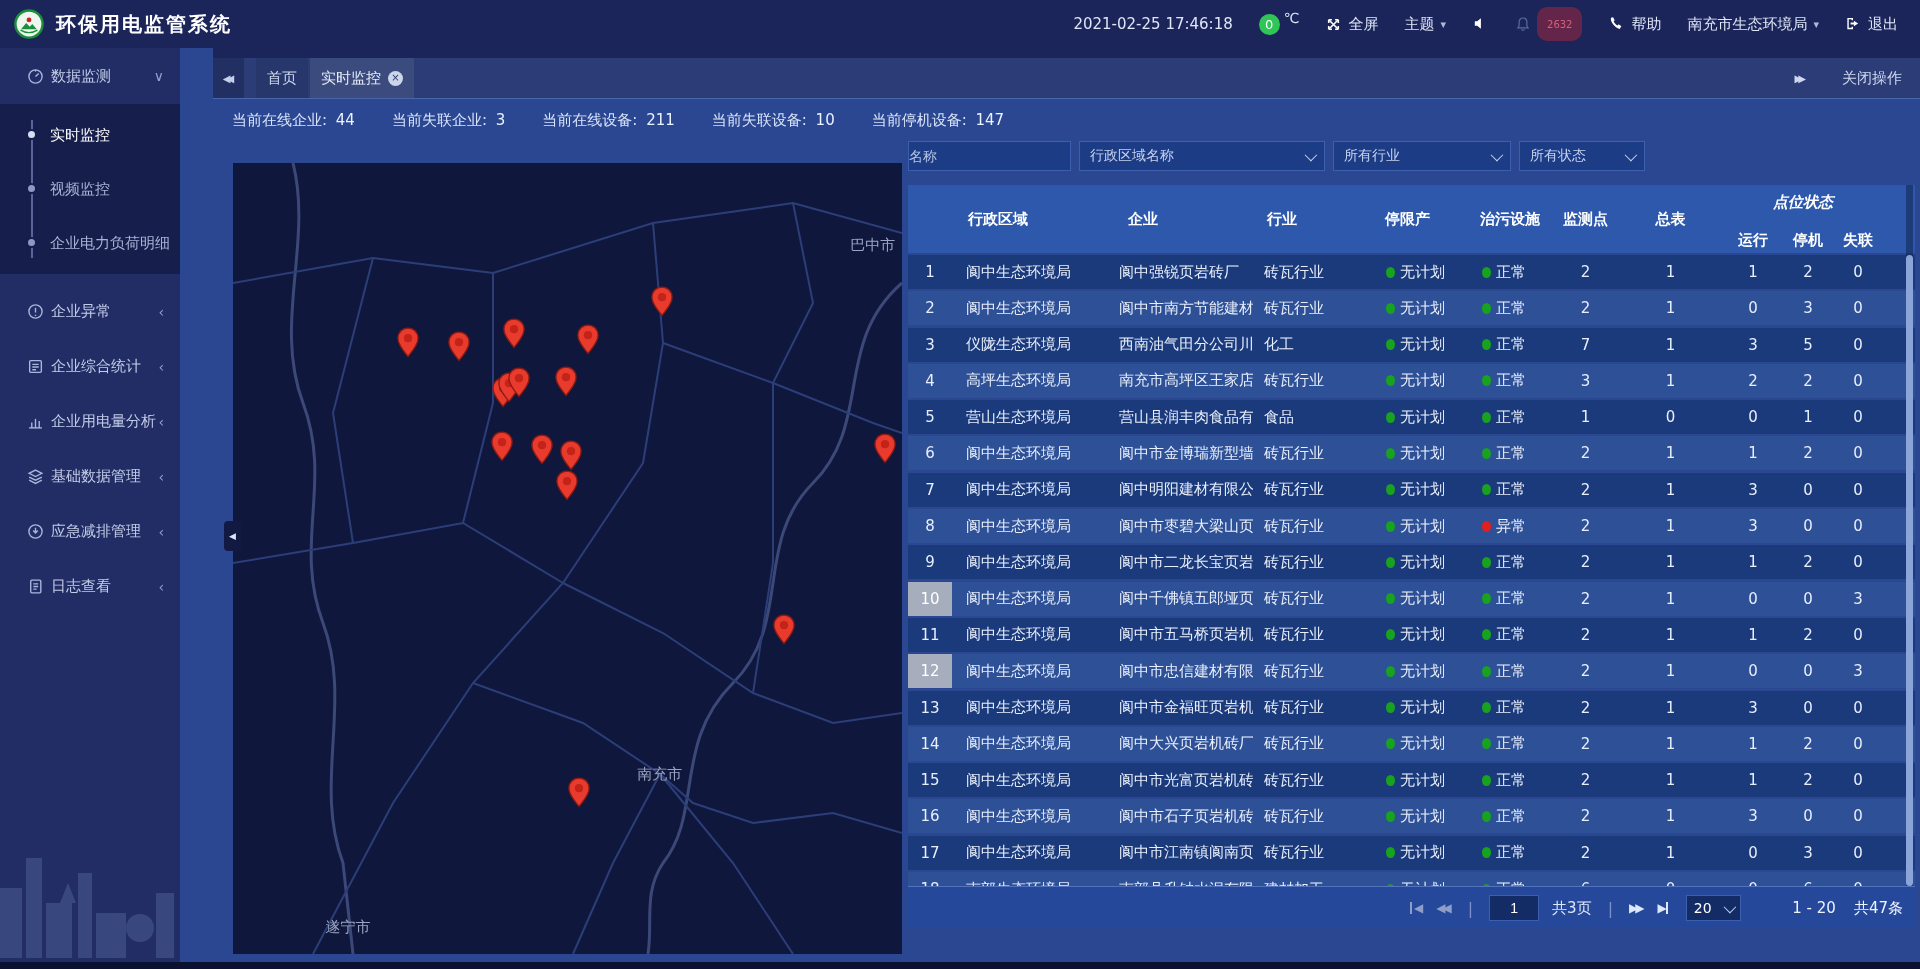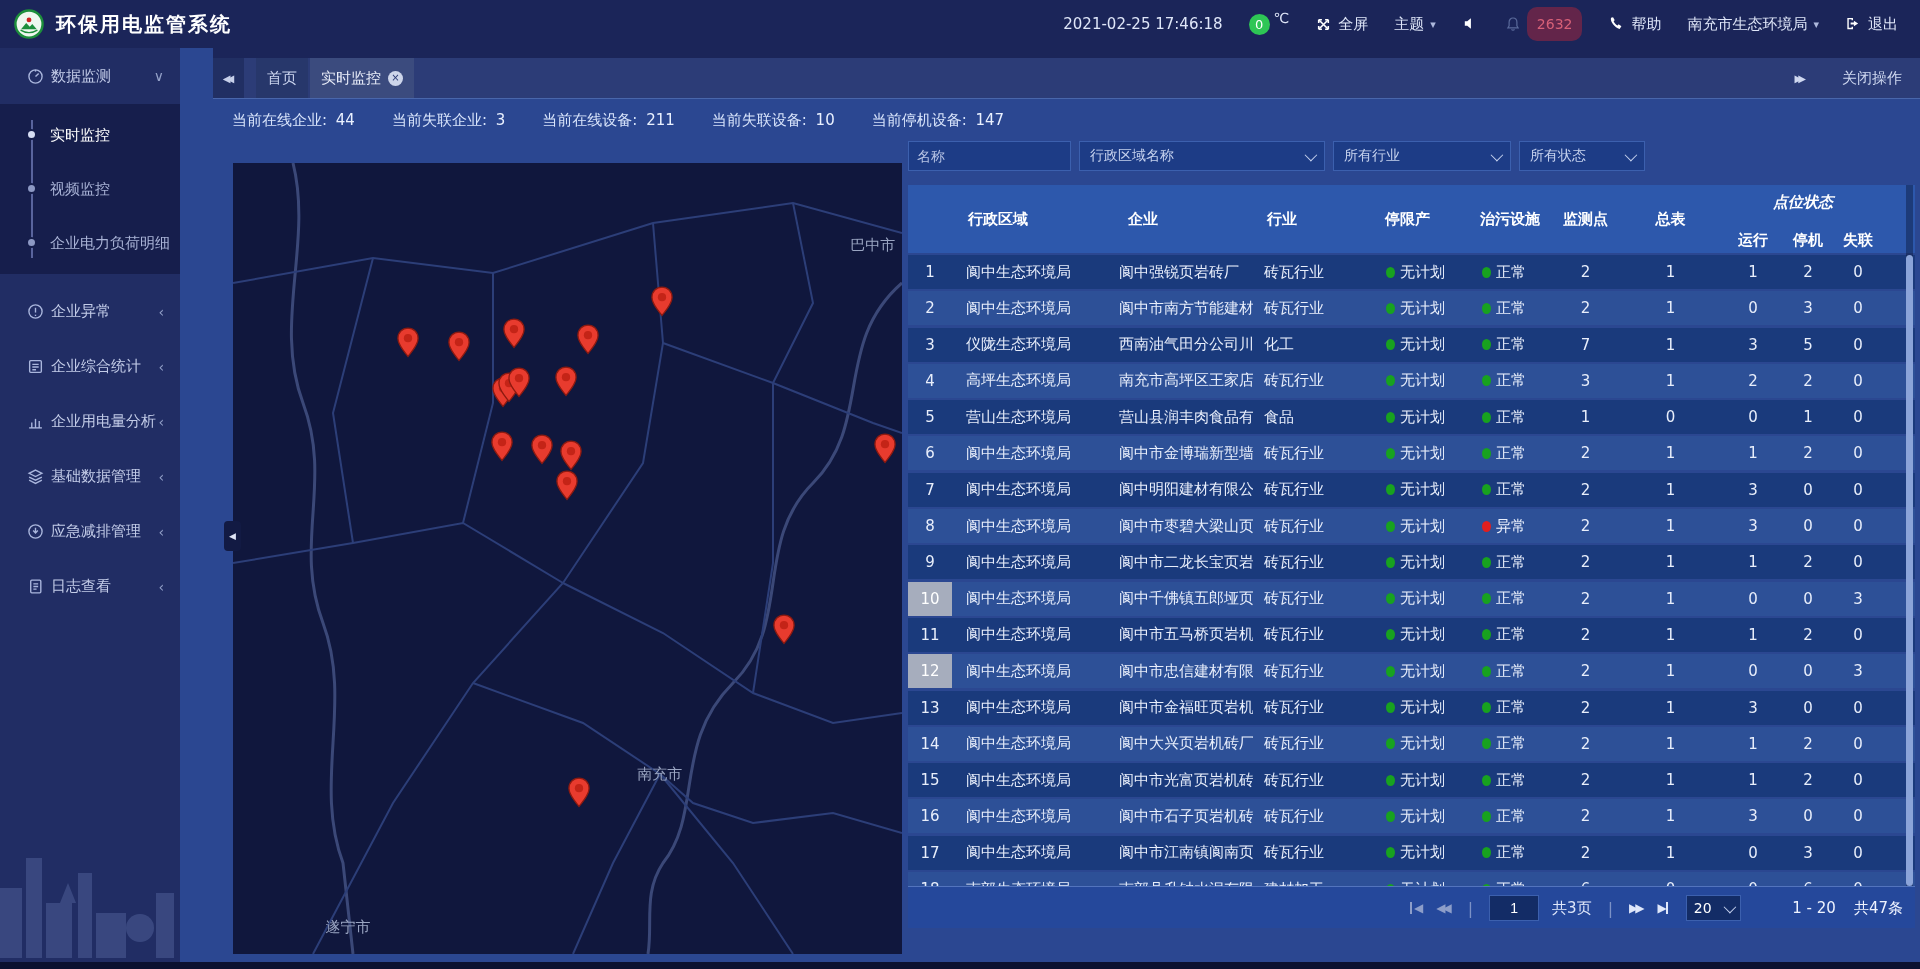--- a/index.html
+++ b/index.html
@@ -10,21 +10,21 @@
   .topbar{position:absolute;top:0;left:0;right:0;height:48px;background:#1b2559;display:flex;align-items:center;justify-content:space-between;padding:0 22px 0 14px;box-sizing:border-box;z-index:9;}
   .brand{display:flex;align-items:center;gap:12px;}
   .brand .title{color:#ffffff;font-size:20px;font-weight:bold;letter-spacing:2px;}
   .top-right{display:flex;align-items:center;gap:26px;color:#dfe6f8;font-size:15px;}
   .top-item{display:flex;align-items:center;gap:6px;cursor:pointer;white-space:nowrap;}
   .caret{font-size:11px;color:#aeb9dd;}
   .temp{display:flex;align-items:flex-start;gap:4px;}
   .temp-badge{width:21px;height:21px;border-radius:50%;background:#2ec655;color:#fff;font-size:13px;display:flex;align-items:center;justify-content:center;}
   .temp-unit{font-size:14px;transform:translateY(-4px);}
   .notif{display:flex;align-items:center;gap:5px;opacity:.95;}
-  .notif-pill{height:20px;padding:7px 10px;border-radius:10px;background:#67264a;color:#e2647a;font-size:14px;display:flex;align-items:center;}
+  .notif-pill{height:20px;padding:7px 10px;border-radius:10px;background:#67264a;color:#e2647a;font-size:10px;display:flex;align-items:center;}
   .icon16{width:17px;height:17px;display:inline-block;}
 
   
   .sidebar{position:absolute;top:48px;left:0;width:180px;bottom:0;background:#212d64;overflow:hidden;z-index:3;}
   .side-item{position:relative;height:56px;display:flex;align-items:center;padding-left:27px;gap:7px;color:#c3cce8;font-size:15px;cursor:pointer;box-sizing:border-box;}
   .side-item .chev{position:absolute;right:16px;color:#93a0c8;font-size:14px;}
   .side-rest .side-item{height:55px;}
   .side-rest{margin-top:10px;}
   .side-sub{background:#161e4c;position:relative;padding:4px 0;}
   .side-sub .line{position:absolute;left:31px;top:16px;bottom:16px;width:2px;background:#59649d;}
@@ -52,21 +52,21 @@
   
   .map{position:absolute;left:20px;top:115px;width:669px;height:791px;background:#10173d;overflow:hidden;cursor:grab;}
   .map svg.roads{position:absolute;left:0;top:0;}
   .map-label{position:absolute;color:#9aa5c2;font-size:15px;transform:translate(-50%,-50%);white-space:nowrap;}
   .pin{position:absolute;width:23px;height:31px;transform:translate(-50%,-100%);cursor:pointer;}
 
   
   .panel{position:absolute;left:695px;top:93px;width:1007px;height:787px;}
   .filters{display:flex;height:30px;gap:8px;}
   .f-ctl{background:#1d3c86;border:1px solid #3c60ae;color:#c6d2ee;font-size:14px;display:flex;align-items:center;justify-content:space-between;padding:0 10px;box-sizing:border-box;cursor:pointer;}
-  .f-input{background:#1d3c86;border:1px solid #3c60ae;color:#bef264;font-size:14px;padding:0 8px;box-sizing:border-box;outline:none;}
+  .f-input{background:#1d3c86;border:1px solid #3c60ae;color:#bef264;font-size:14px;padding:0 0;box-sizing:border-box;outline:none;}
   .f-input::placeholder{color:#b6c3e4;}
   .sel-caret{width:8px;height:8px;border-right:1.5px solid #c6d2ee;border-bottom:1.5px solid #c6d2ee;transform:rotate(45deg) translateY(-2px);}
 
   .thead{position:absolute;top:44px;left:0;width:1007px;height:68px;background:#2d58ac;color:#ffffff;font-size:15px;font-weight:bold;display:grid;grid-template-columns:44px 156px 145px 122px 96px 77px 75px 95px 70px 40px 60px 1fr;grid-template-rows:34px 34px;align-items:center;box-sizing:border-box;}
   .th{grid-row:1/3;}
   .th.c2{padding-left:16px;}
   .th.c3{padding-left:20px;}
   .th.c4{padding-left:14px;}
   .th.c5{padding-left:10px;}
   .th.c6{padding-left:9px;}

